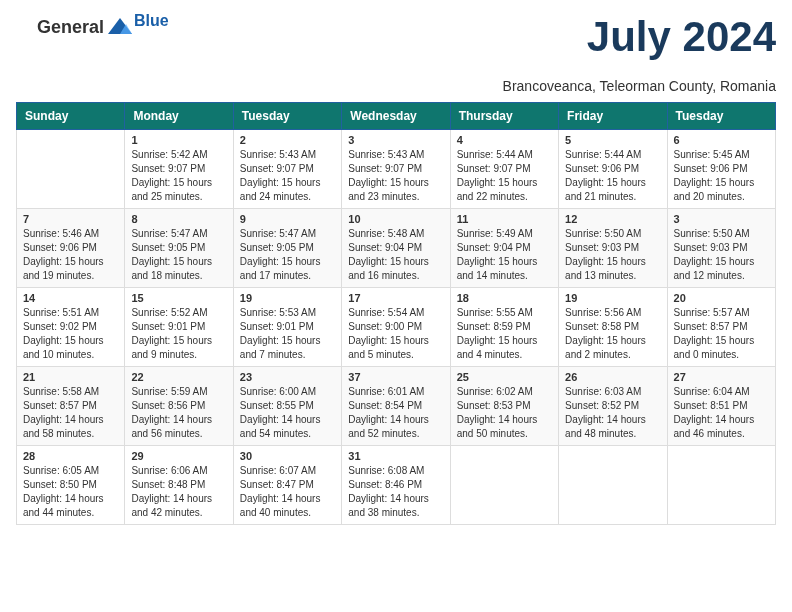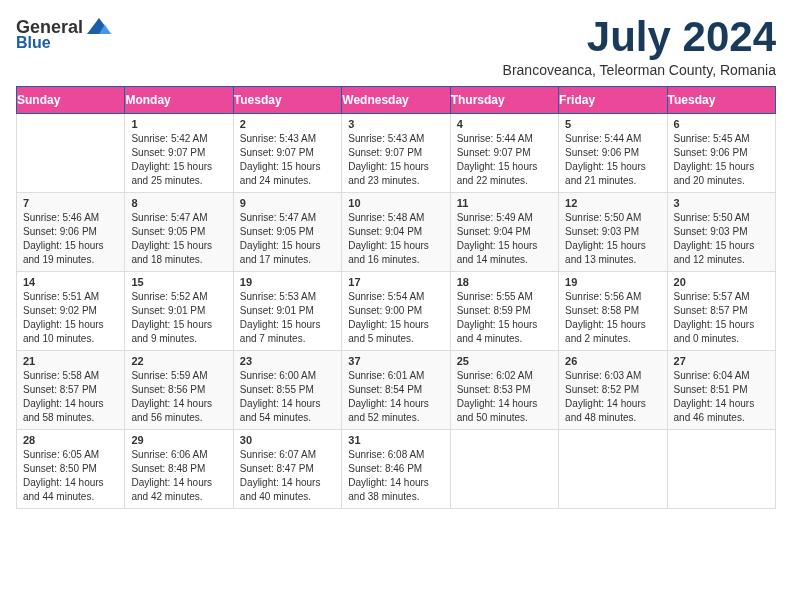--- a/index.html
+++ b/index.html
@@ -11,22 +11,22 @@
       padding: 16px;
     }
     .header {
       display: flex;
       justify-content: space-between;
       align-items: flex-start;
       margin-bottom: 8px;
     }
     .logo {
       display: flex;
-      flex-direction: column;
       align-items: flex-start;
+      margin-left: 21px;
     }
     .logo-text {
       display: flex;
       align-items: center;
       font-size: 18px;
       font-weight: bold;
     }
     .logo-general {
       color: #333;
     }
@@ -43,34 +43,34 @@
     }
     .month-title {
       font-size: 42px;
       color: #1a3a5c;
       font-weight: bold;
       line-height: 1;
     }
     .subtitle {
       font-size: 14px;
       color: #333;
-      margin-top: 4px;
+      margin-top: 20px;
       padding-left: 30px;
     }
     .calendar {
       width: 100%;
       border-collapse: collapse;
       border: 1px solid #ccc;
     }
     .calendar th {
-      background-color: #ec4899;
+      background-color: #0f766e;
       color: #fff;
       font-size: 12px;
       font-weight: bold;
-      padding: 6px 0;
+      padding: 6px 8px;
       text-align: left;
       border: 1px solid #2060a0;
     }
     .calendar td {
       vertical-align: top;
       padding: 4px 6px;
       border: 1px solid #ddd;
       font-size: 10px;
       color: #333;
       width: calc(100% / 7);

